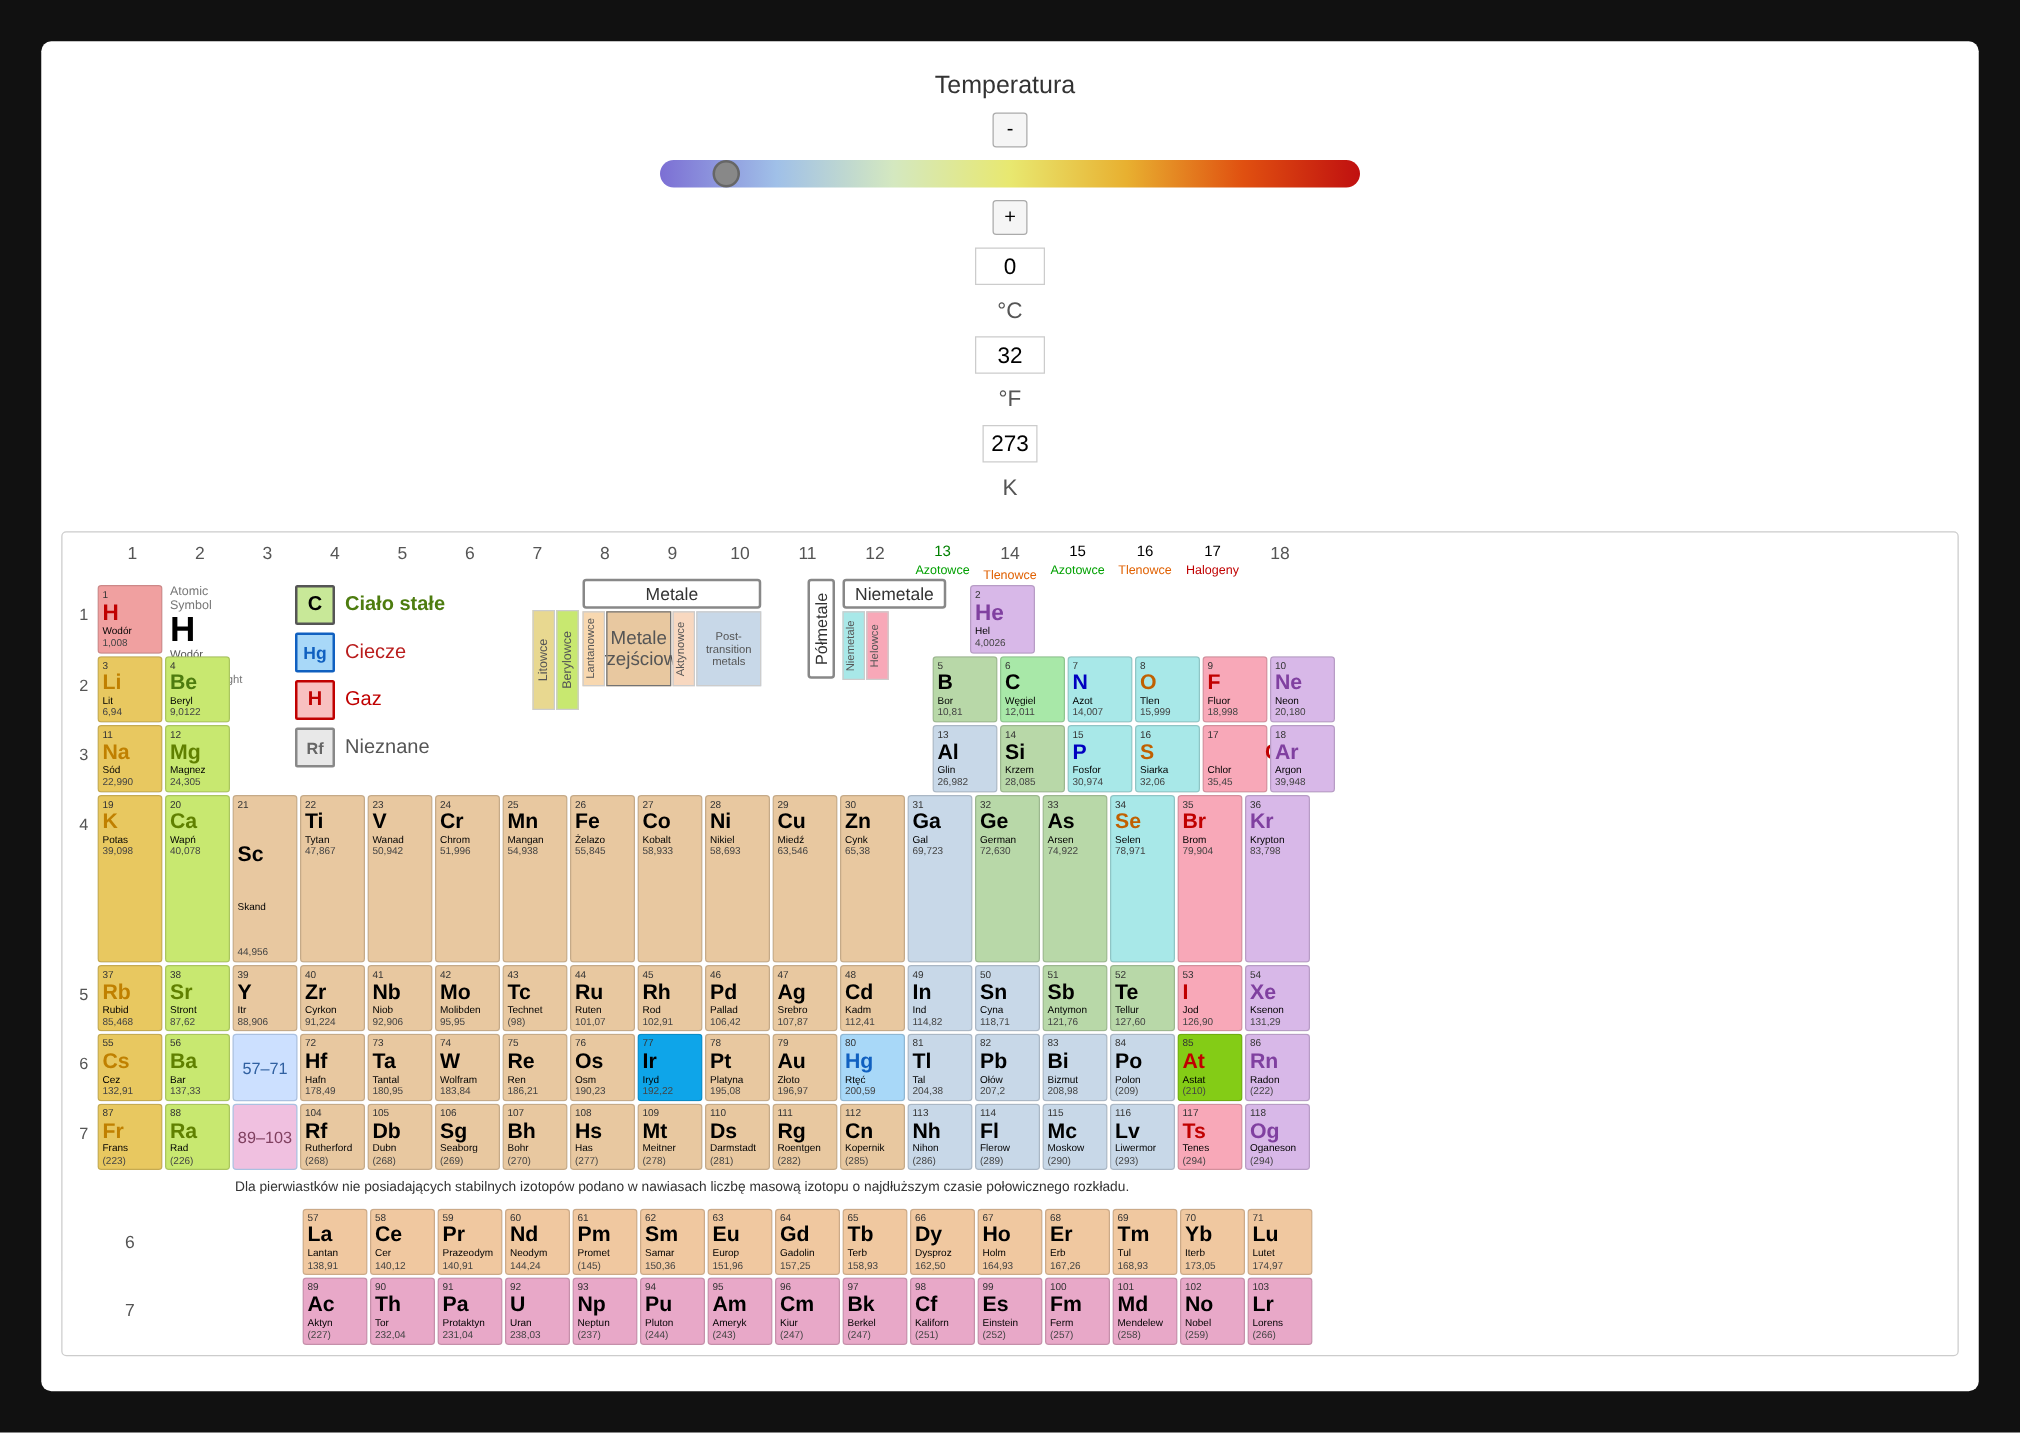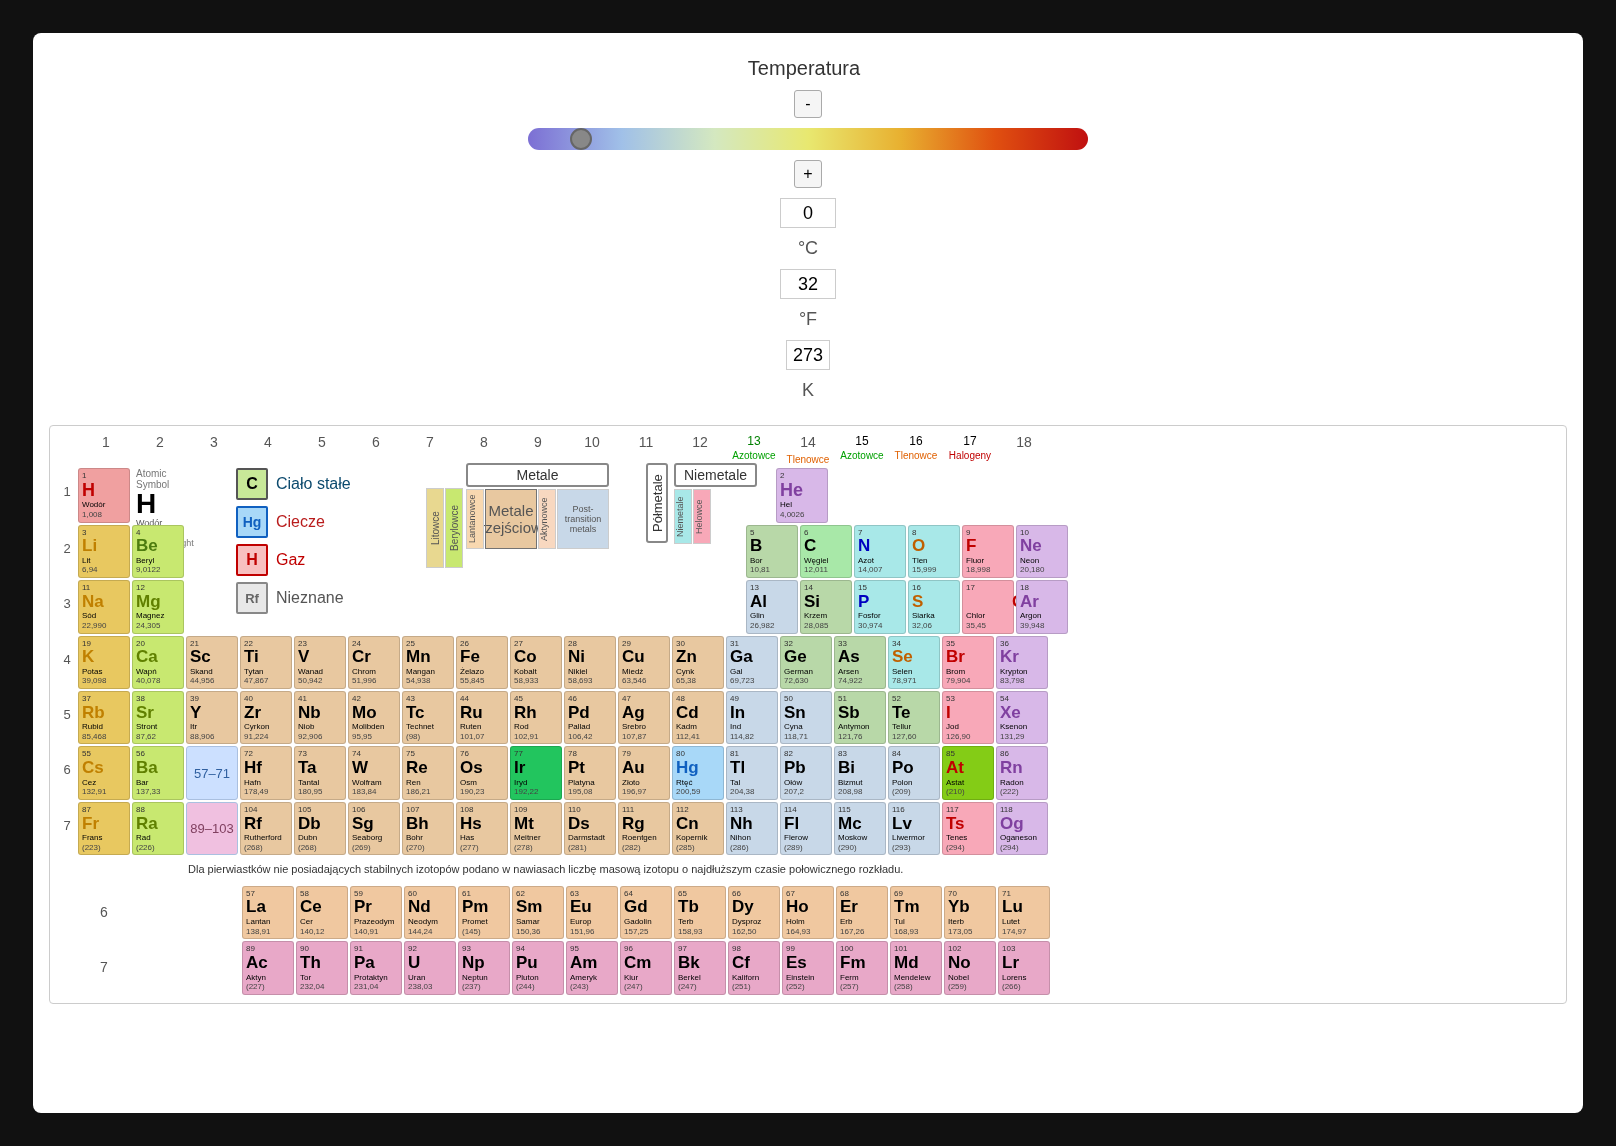--- a/index.html
+++ b/index.html
@@ -82,21 +82,21 @@
           <div style="font-size:10px;color:#777;">Atomic<br>Symbol</div>
           <div style="font-size:28px;font-weight:700;color:#000;line-height:1;">H</div>
           <div style="font-size:9px;color:#555;">Wodór</div>
           <div style="font-size:9px;color:#555;">1,008</div>
           <div style="font-size:9px;color:#777;">Nazwa Weight</div>
         </div>
 
         <div style="position:absolute;top:0;left:100px;">
           <div style="display:flex;align-items:center;gap:8px;margin-bottom:6px;">
             <div style="width:32px;height:32px;border:2px solid #555;background:#c8e898;display:flex;align-items:center;justify-content:center;font-size:16px;font-weight:bold;border-radius:2px;">C</div>
-            <span style="font-size:16px;color:#0c4a6e;">Ciało stałe</span>
+            <span style="font-size:16px;color:#4d7c0f;font-weight:bold;">Ciało stałe</span>
           </div>
           <div style="display:flex;align-items:center;gap:8px;margin-bottom:6px;">
             <div style="width:32px;height:32px;border:2px solid #1060c0;background:#a8d8f8;display:flex;align-items:center;justify-content:center;font-size:14px;font-weight:bold;border-radius:2px;color:#1060c0;">Hg</div>
             <span style="font-size:16px;color:#b91c1c;">Ciecze</span>
           </div>
           <div style="display:flex;align-items:center;gap:8px;margin-bottom:6px;">
             <div style="width:32px;height:32px;border:2px solid #c00000;background:#f8c0c0;display:flex;align-items:center;justify-content:center;font-size:16px;font-weight:bold;border-radius:2px;color:#c00000;">H</div>
             <span style="font-size:16px;color:#c00000;">Gaz</span>
           </div>
           <div style="display:flex;align-items:center;gap:8px;">
@@ -276,21 +276,21 @@
           <span class="el-sym" style="color:#c08000;">K</span>
           <span class="el-name">Potas</span>
           <span class="el-weight">39,098</span>
         </div>
       <div class="el" style="background:#c8e870;">
           <span class="el-num">20</span>
           <span class="el-sym" style="color:#608000;">Ca</span>
           <span class="el-name">Wapń</span>
           <span class="el-weight">40,078</span>
         </div>
-      <div class="el" style="background:#e8c8a0;">
+      <div class="el" style="background:#e8c8a0;gap:27px;">
           <span class="el-num">21</span>
           <span class="el-sym">Sc</span>
           <span class="el-name">Skand</span>
           <span class="el-weight">44,956</span>
         </div>
       <div class="el" style="background:#e8c8a0;">
           <span class="el-num">22</span>
           <span class="el-sym">Ti</span>
           <span class="el-name">Tytan</span>
           <span class="el-weight">47,867</span>
@@ -531,21 +531,21 @@
           <span class="el-sym">Re</span>
           <span class="el-name">Ren</span>
           <span class="el-weight">186,21</span>
         </div>
       <div class="el" style="background:#e8c8a0;">
           <span class="el-num">76</span>
           <span class="el-sym">Os</span>
           <span class="el-name">Osm</span>
           <span class="el-weight">190,23</span>
         </div>
-      <div class="el" style="background:#22c55e;">
+      <div class="el" style="background:#0ea5e9;">
           <span class="el-num">77</span>
           <span class="el-sym">Ir</span>
           <span class="el-name">Iryd</span>
           <span class="el-weight">192,22</span>
         </div>
       <div class="el" style="background:#e8c8a0;">
           <span class="el-num">78</span>
           <span class="el-sym">Pt</span>
           <span class="el-name">Platyna</span>
           <span class="el-weight">195,08</span>

